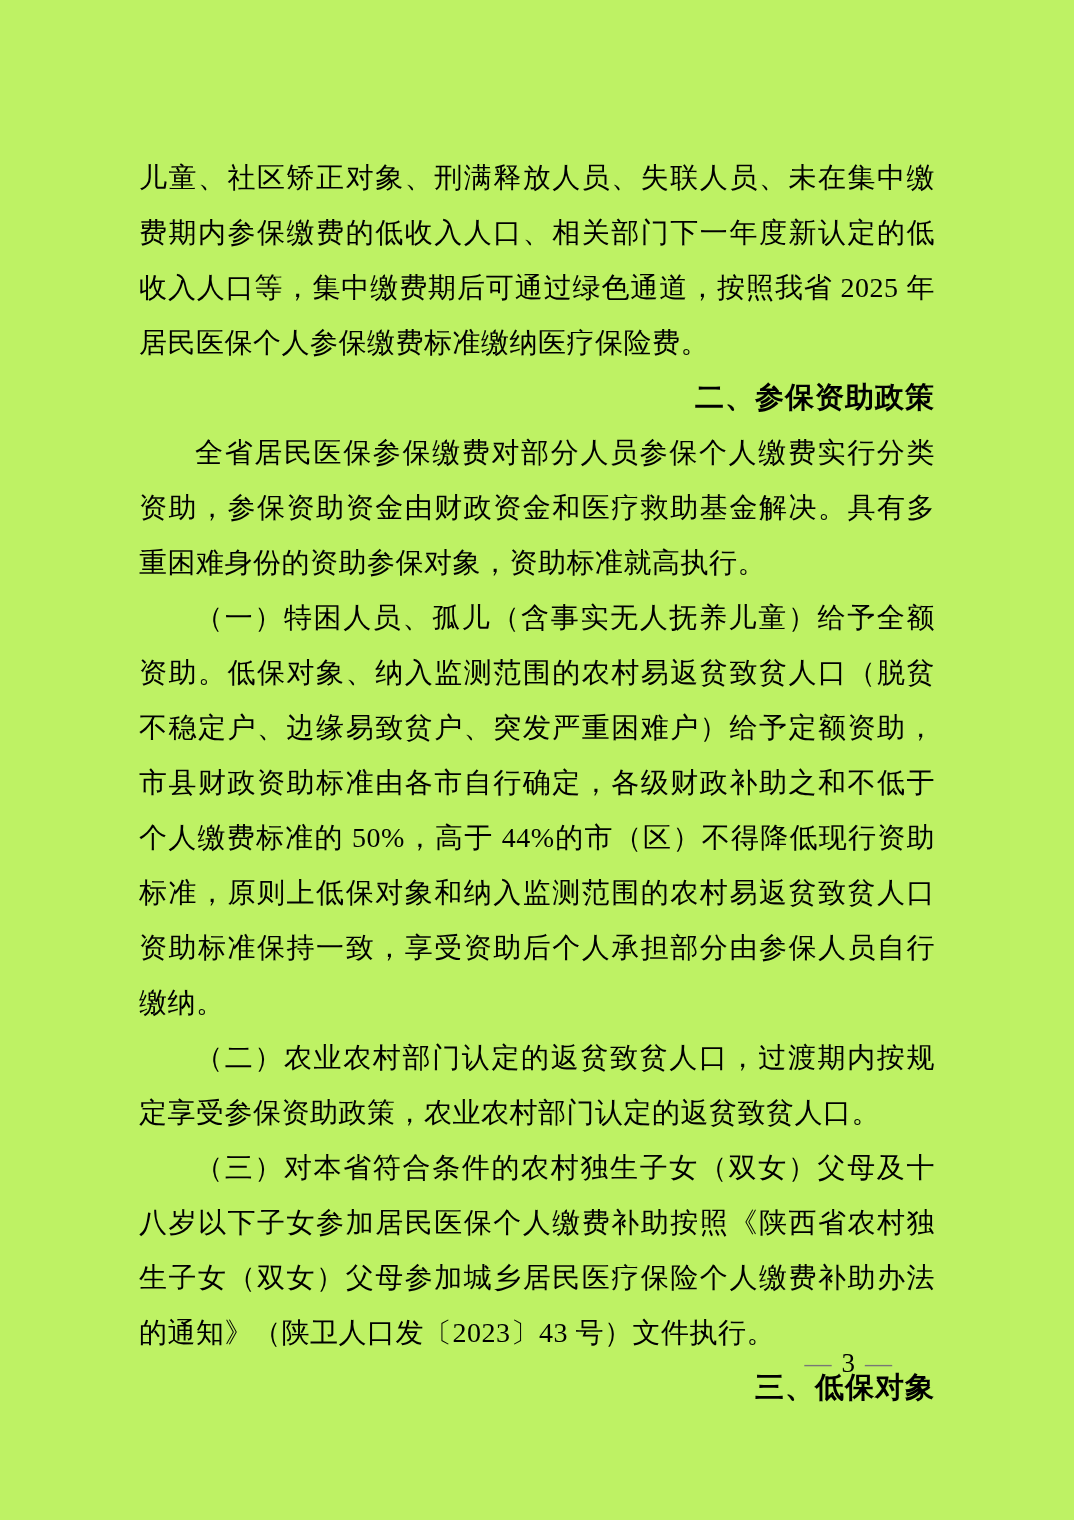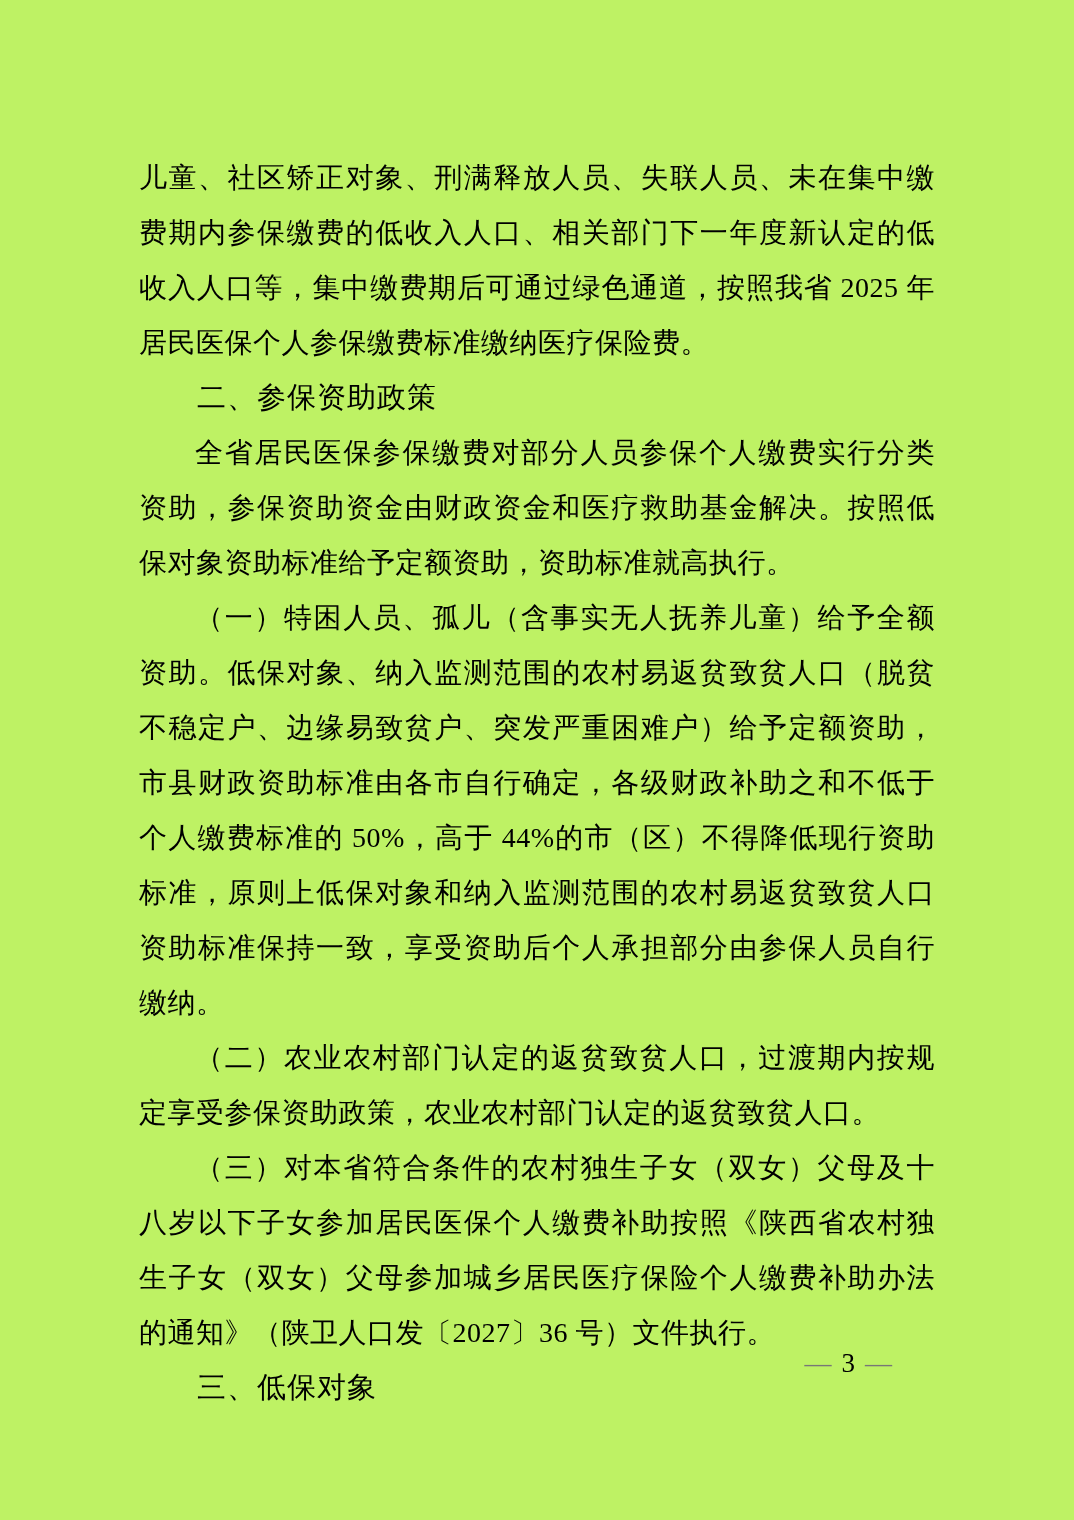--- a/index.html
+++ b/index.html
@@ -30,25 +30,26 @@
     margin: 0;
     letter-spacing: 0.5px;
     word-break: break-all;
   }
   .para.no-indent {
     text-indent: 0;
   }
   .heading {
     font-size: 29px;
     line-height: 55px;
-    font-weight: normal;
+    font-weight: bold;
     text-indent: 2em;
     margin: 0;
     font-family: "Liberation Sans", "DejaVu Sans", sans-serif;
     letter-spacing: 1px;
+    text-align: right;
   }
   .page-number {
     position: absolute;
     right: 172px;
     top: 1343px;
     font-size: 27px;
     line-height: 40px;
     letter-spacing: 2px;
     white-space: nowrap;
   }
@@ -60,23 +61,23 @@
     color: #000000;
   }
 </style>
 </head>
 <body>
 
 <div class="page">
   <div class="content">
     <p class="para no-indent">儿童、社区矫正对象、刑满释放人员、失联人员、未在集中缴费期内参保缴费的低收入人口、相关部门下一年度新认定的低收入人口等，集中缴费期后可通过绿色通道，按照我省 2025 年居民医保个人参保缴费标准缴纳医疗保险费。</p>
     <p class="heading">二、参保资助政策</p>
-    <p class="para">全省居民医保参保缴费对部分人员参保个人缴费实行分类资助，参保资助资金由财政资金和医疗救助基金解决。按照低保对象资助标准给予定额资助，资助标准就高执行。</p>
+    <p class="para">全省居民医保参保缴费对部分人员参保个人缴费实行分类资助，参保资助资金由财政资金和医疗救助基金解决。具有多重困难身份的资助参保对象，资助标准就高执行。</p>
     <p class="para">（一）特困人员、孤儿（含事实无人抚养儿童）给予全额资助。低保对象、纳入监测范围的农村易返贫致贫人口（脱贫不稳定户、边缘易致贫户、突发严重困难户）给予定额资助，市县财政资助标准由各市自行确定，各级财政补助之和不低于个人缴费标准的 50%，高于 44%的市（区）不得降低现行资助标准，原则上低保对象和纳入监测范围的农村易返贫致贫人口资助标准保持一致，享受资助后个人承担部分由参保人员自行缴纳。</p>
     <p class="para">（二）农业农村部门认定的返贫致贫人口，过渡期内按规定享受参保资助政策，农业农村部门认定的返贫致贫人口。</p>
-    <p class="para">（三）对本省符合条件的农村独生子女（双女）父母及十八岁以下子女参加居民医保个人缴费补助按照《陕西省农村独生子女（双女）父母参加城乡居民医疗保险个人缴费补助办法的通知》（陕卫人口发〔2027〕36 号）文件执行。</p>
+    <p class="para">（三）对本省符合条件的农村独生子女（双女）父母及十八岁以下子女参加居民医保个人缴费补助按照《陕西省农村独生子女（双女）父母参加城乡居民医疗保险个人缴费补助办法的通知》（陕卫人口发〔2023〕43 号）文件执行。</p>
     <p class="heading">三、低保对象</p>
   </div>
 
   <div class="page-number">
     <span class="dash">—</span><span class="num">3</span><span class="dash">—</span>
   </div>
 </div>
 
 </body></html>

